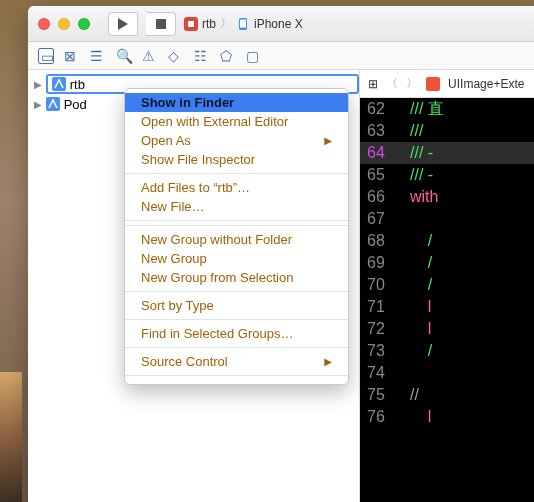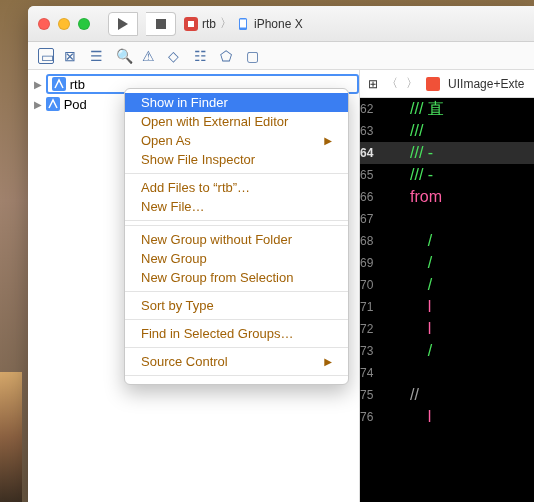--- a/index.html
+++ b/index.html
@@ -29,30 +29,30 @@
 .tree-row { display: flex; align-items: center; height: 20px; padding-left: 6px; gap: 4px; }
 .tree-row.sel { background: #fff; border: 2px solid #4a90f7; border-radius: 3px; margin: 0 4px 0 20px; padding-left: 2px;}
 .disc { font-size: 10px; color: #888; }
 .ficon { width: 14px; height: 14px; display:inline-block; }
 
 .editor { flex: 1; background: #000; color: #fff; font-family: Menlo, Monaco, monospace; font-size: 16px; display:flex; flex-direction:column;}
 .edbar { height: 28px; background: #fff; border-bottom: 1px solid #dcdcdc; display:flex; align-items:center; gap:8px; padding:0 8px; font-size:12px; color:#333;}
 .edbar .arrow { color:#888; cursor:pointer;}
 .gutline { display: flex; height: 22px; align-items:center;}
 .gutline.sel { background: #2d2d2d; }
-.lineno { width: 50px; text-align: left; padding-right: 18px; color: #888; font-size:12px;}
-.gutline.sel .lineno { color: #e5e5e5; font-weight: bold; }
+.lineno { width: 50px; text-align: center; padding-right: 18px; color: #888; font-size:16px;}
+.gutline.sel .lineno { color: #d946ef; }
 .code { white-space: pre; }
 .c-green { color: #49e35e; }
 .c-red { color: #ff5fa3; }
 .c-gray { color: #a0a0a0;}
 
 .ctxmenu { position: absolute; left: 96px; top: 82px; width: 225px; background: #fff; border: 1px solid #c9c9c9; border-radius: 6px; box-shadow: 0 8px 20px rgba(0,0,0,.25); padding: 4px 0; font-size: 13px; }
 .mi { height: 19px; padding: 0 16px; display: flex; align-items: center; justify-content: space-between; color: #a16207;}
-.mi.hl { background: #3a7ef2; color: #ffffff; }
+.mi.hl { background: #3a7ef2; color: #0f172a; font-weight: bold; }
 .msep { height: 1px; background: #e3e3e3; margin: 4px 0; }
 .mi .subarrow { font-size: 10px; }
 
 .stripe { position:absolute; left:0; bottom:0; width:22px; height:130px; background:linear-gradient(#d4a76a,#8b6141,#3d2f22); }
 </style>
 </head>
 <body>
 
 <div class="stripe"></div>
 
@@ -145,21 +145,21 @@
           <div class="gutline sel">
             <div class="lineno">64</div>
             <div class="code c-green">/// -</div>
           </div>
           <div class="gutline">
             <div class="lineno">65</div>
             <div class="code c-green">/// -</div>
           </div>
           <div class="gutline">
             <div class="lineno">66</div>
-            <div class="code c-red">from</div>
+            <div class="code c-red">with</div>
           </div>
           <div class="gutline">
             <div class="lineno">67</div>
             <div class="code "></div>
           </div>
           <div class="gutline">
             <div class="lineno">68</div>
             <div class="code c-green">    /</div>
           </div>
           <div class="gutline">

